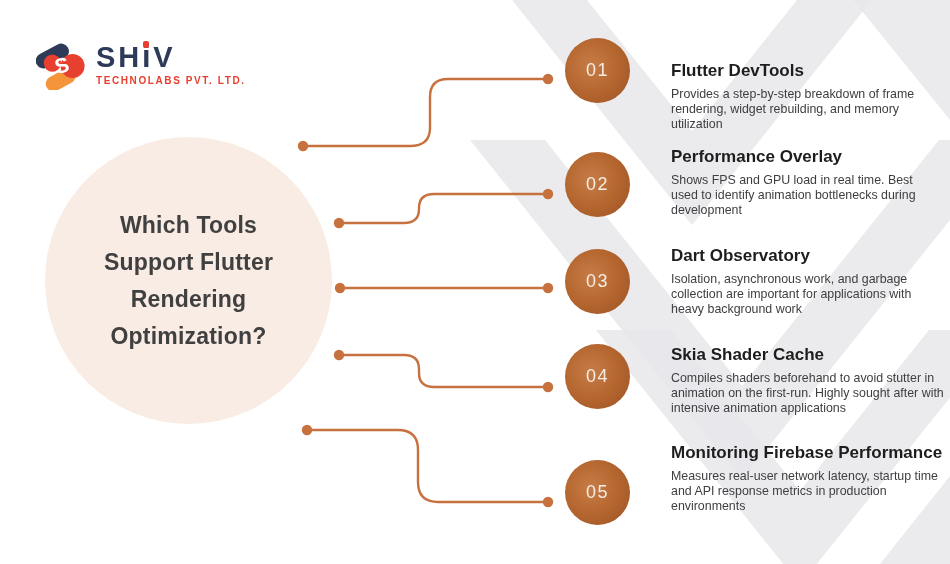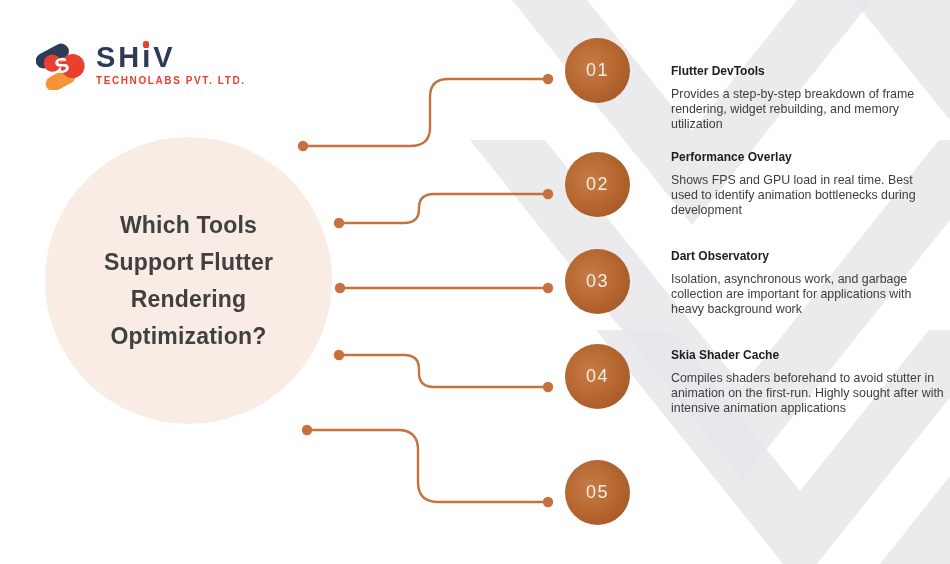--- a/index.html
+++ b/index.html
@@ -41,21 +41,21 @@
     position:absolute;left:565px;width:65px;height:65px;border-radius:50%;z-index:3;
     background:radial-gradient(circle at 40% 42%, #c67c47 0%, #b66730 48%, #9b5224 100%);
     display:flex;align-items:center;justify-content:center;
     color:#f5ede4;font-size:18px;letter-spacing:1.5px;font-weight:500;
   }
   .c1{top:38px;} .c2{top:152px;} .c3{top:249px;} .c4{top:344px;align-items:center;} .c5{top:460px;}
 
   
   .item{position:absolute;left:671px;z-index:3;}
   .i1{top:62px;} .i2{top:148px;} .i3{top:247px;} .i4{top:346px;} .i5{top:444px;}
-  .item h3{margin:0 0 7px 0;font-size:12px;line-height:18px;color:#1d1d1d;font-weight:bold;}
+  .item h3{margin:0 0 7px 0;font-size:17px;line-height:18px;color:#1d1d1d;font-weight:bold;}
   .item p{margin:0;font-size:12.4px;line-height:15px;color:#3e3e40;}
   .i1 p{width:258px;} .i2 p{width:258px;} .i3 p{width:266px;} .i4 p{width:296px;} .i5 p{width:276px;}
 </style>
 </head>
 <body>
 
 <div class="canvas">
 
   <svg class="bg" width="950" height="564" viewBox="0 0 950 564">
     <g fill="#e8e8eb" fill-opacity="0.85">
@@ -139,14 +139,18 @@
     <p>Shows FPS and GPU load in real time. Best used to identify animation bottlenecks during development</p>
   </div>
   <div class="item i3">
     <h3>Dart Observatory</h3>
     <p>Isolation, asynchronous work, and garbage collection are important for applications with heavy background work</p>
   </div>
   <div class="item i4">
     <h3>Skia Shader Cache</h3>
     <p>Compiles shaders beforehand to avoid stutter in animation on the first-run. Highly sought after with intensive animation applications</p>
   </div>
+  <div class="item i5">
+    <h3>Monitoring Firebase Performance</h3>
+    <p>Measures real-user network latency, startup time and API response metrics in production environments</p>
+  </div>
 
 </div>
 
 </body></html>

